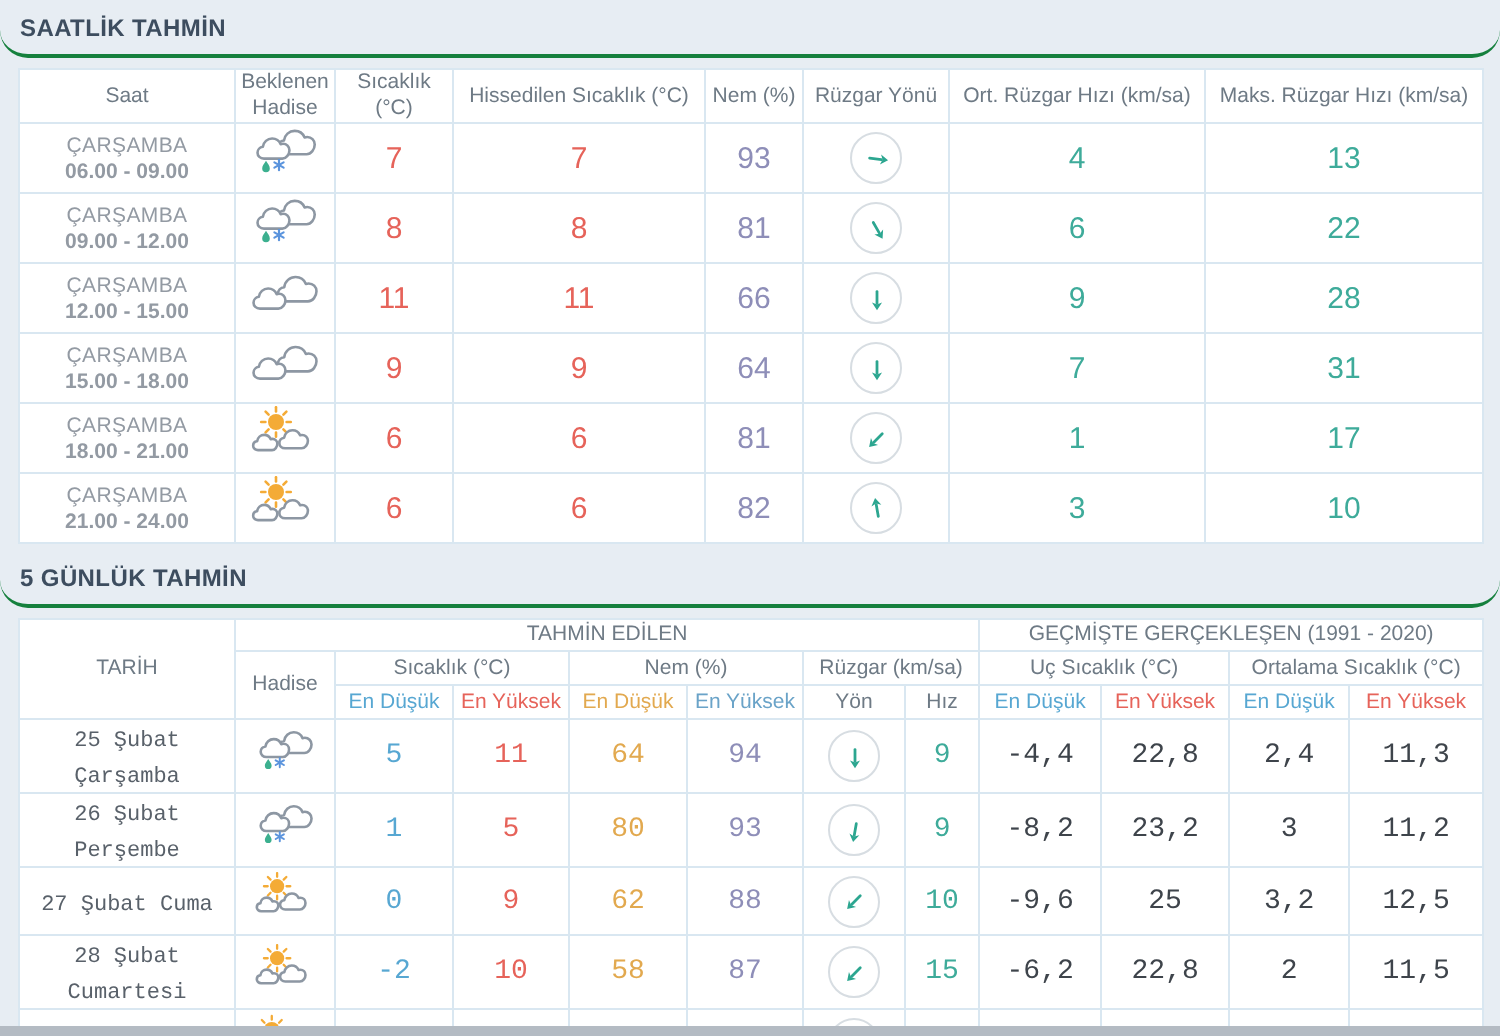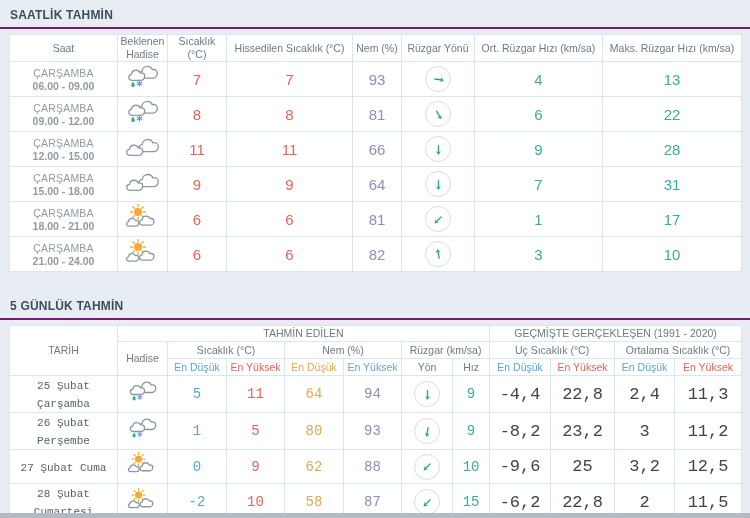--- a/index.html
+++ b/index.html
@@ -2,22 +2,23 @@
 <html style="--page_bg: #e7edf3; --border_blue: #d9e7f1; --title_navy: #3d4d5f; --header_gray: #6e7a85; --date_gray: #939aa3; --temp_red: #e6635a; --high_red: #e6635a; --humidity_purple: #8e8eb8; --wind_teal: #3eab9a; --low_blue: #57a7d2; --hum_low_orange: #e2a94f; --hum_high_blue: #6aa3c8; --past_dark: #3e444b; --arrow_green: #2ca690; --sun_yellow: #f4ab36; --cloud_gray: #8d97a3; --drop_green: #3cb08f; --snow_blue: #5b94dd; --bottom_bar: #b4bbc3;"><head>
 <meta charset="utf-8">
 <style>
   html,body{margin:0;padding:0;}
   body{
     width:750px;height:518px;position:relative;overflow:hidden;
     background:var(--page_bg,#e7edf3);
     font-family:"Liberation Sans",sans-serif;
   }
   .titlebar{
-    border-bottom:2px solid #701a75;
+    border-bottom:2px solid #15803d;
     padding:5px 10px 4px 10px;
+    border-radius:14px;
   }
   .titlebar .sec-title{
     font-size:12px;font-weight:bold;color:var(--title_navy,#3d4d5f);letter-spacing:.2px;
   }
   table{
     border-collapse:collapse;table-layout:fixed;
     width:732px;margin:5px 0 0 9px;background:#fff;
   }
   th,td{
     border:1px solid var(--border_blue,#d9e7f1);
@@ -36,21 +37,21 @@
   .day{font-size:10.5px;color:var(--date_gray,#939aa3);letter-spacing:.2px;}
   .time{font-size:10.5px;color:var(--date_gray,#939aa3);margin-top:1px;font-weight:bold;}
   .date2{font-size:11px;color:#59616a;}
   .v{font-size:15px;}
   .v2{font-size:14px;}
   .red{color:var(--temp_red,#e6635a);}
   .purple{color:var(--humidity_purple,#8e8eb8);}
   .teal{color:var(--wind_teal,#3eab9a);}
   .blue{color:var(--low_blue,#57a7d2);}
   .orange{color:var(--hum_low_orange,#e2a94f);}
-  .dark{color:var(--past_dark,#3e444b);font-size:17px;}
+  .dark{color:var(--past_dark,#3e444b);font-size:14px;}
   .th-blue{color:var(--low_blue,#57a7d2);}
   .th-red{color:var(--high_red,#e6635a);}
   .th-orange{color:var(--hum_low_orange,#e2a94f);}
   .th-hblue{color:var(--hum_high_blue,#6aa3c8);}
   .wicon{display:inline-block;line-height:0;}
   .wicon svg{width:40px;height:27px;}
   .t2 .wicon svg{width:36px;height:24px;}
   .windcircle{
     display:inline-flex;align-items:center;justify-content:center;
     width:24px;height:24px;border-radius:50%;
@@ -289,21 +290,21 @@
               <path d="M7 13 L4.3 8.9 L7 10 L9.7 8.9 Z"></path>
             </svg>
           </span>
         </td>
         <td class="v teal">3</td>
         <td class="v teal">10</td>
       </tr>
     </tbody>
 </table>
 
-<div class="titlebar" style="margin-top:19px">
+<div class="titlebar" style="margin-top:3px">
   <span class="sec-title">5 GÜNLÜK TAHMİN</span>
 </div>
 
 <table class="t2">
   <colgroup>
     <col style="width:108px">
       <col style="width:50px">
       <col style="width:59px">
       <col style="width:58px">
     <col style="width:59px">

